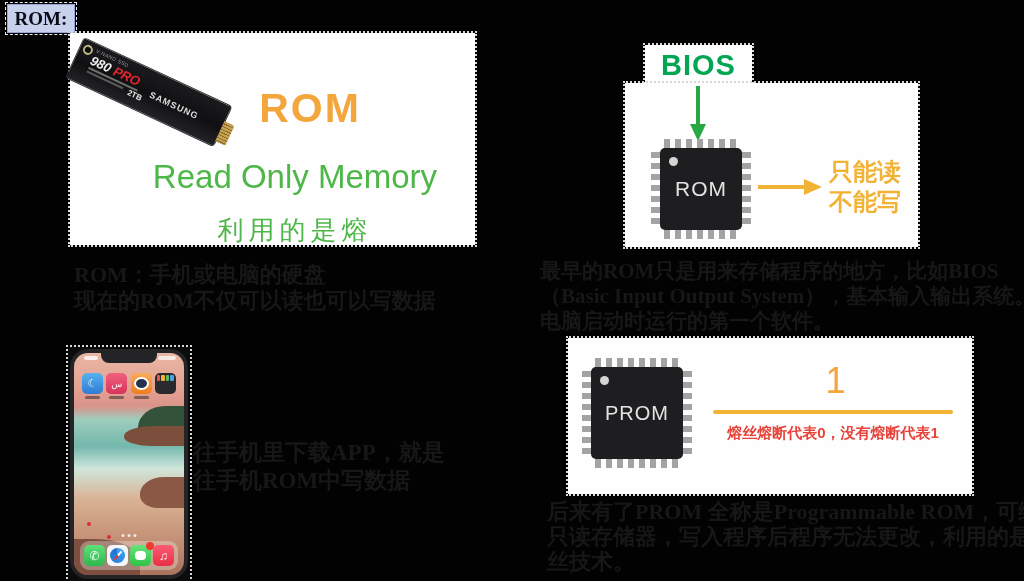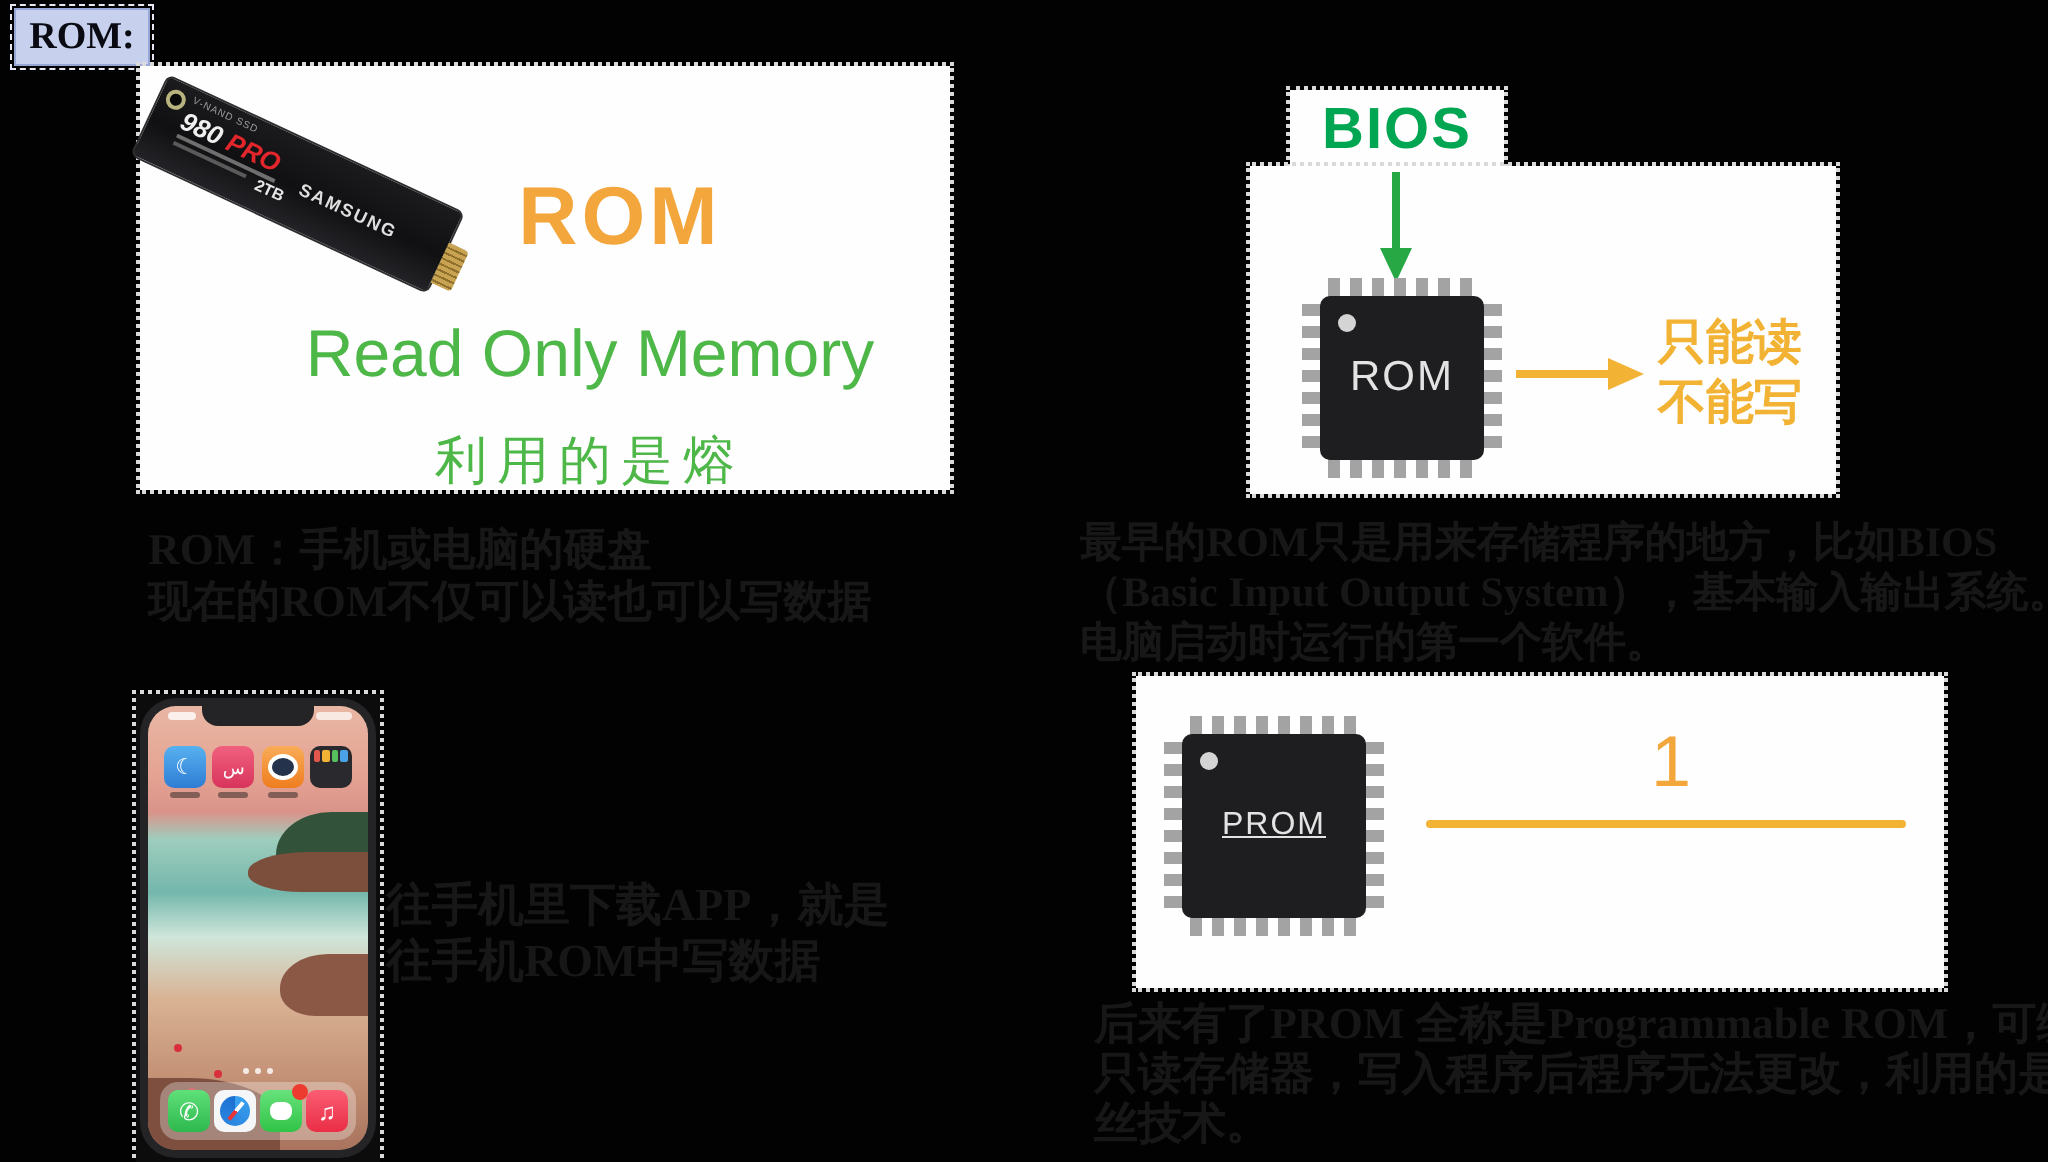--- a/index.html
+++ b/index.html
@@ -76,21 +76,21 @@
     background:repeating-linear-gradient(180deg,#a3a3a3 0 6px,transparent 6px 11px);}
   .chip .pins-left{left:0;}
   .chip .pins-right{right:0;}
   .chip .body{position:absolute;left:9px;top:9px;right:9px;bottom:9px;
     background:#1e1e20;border-radius:5px;display:flex;align-items:center;justify-content:center;}
   .chip .dot{position:absolute;left:9px;top:9px;width:9px;height:9px;border-radius:50%;background:#d4d4d4;}
   .chip .clabel{color:#e3e3e3;font-size:21px;letter-spacing:1px;}
 
   .chip-bios{left:26px;top:56px;width:100px;height:100px;}
   .chip-prom{left:14px;top:20px;width:110px;height:110px;}
-  .chip-prom .clabel{font-size:16px;text-decoration:underline;}
+  .chip-prom .clabel{font-size:20px;}
 
   
   .arrow-svg{position:absolute;}
   .bios-arrow{left:64px;top:3px;}
   .to-note-arrow{left:133px;top:94px;}
 
   .readonly-note{left:204px;top:74px;font-size:24px;line-height:30px;color:#f2b233;font-weight:bold;text-align:right;}
 
   
   .bit-one{left:150px;top:22px;width:235px;text-align:center;
@@ -265,19 +265,20 @@
     <span class="pins-bottom"></span>
     <span class="pins-left"></span>
     <span class="pins-right"></span>
     <div class="body">
       <span class="dot"></span>
       <span class="clabel">PROM</span>
     </div>
   </div>
   <div class="abs bit-one">1</div>
   <div class="abs fuse-line"></div>
+  <div class="abs fuse-note">熔丝熔断代表0，没有熔断代表1</div>
 </div>
 
 <div class="abs note note3">
   <div>后来有了PROM 全称是Programmable ROM，可编程</div>
   <div>只读存储器，写入程序后程序无法更改，利用的是熔</div>
   <div>丝技术。</div>
 </div>
 
 </body></html>

